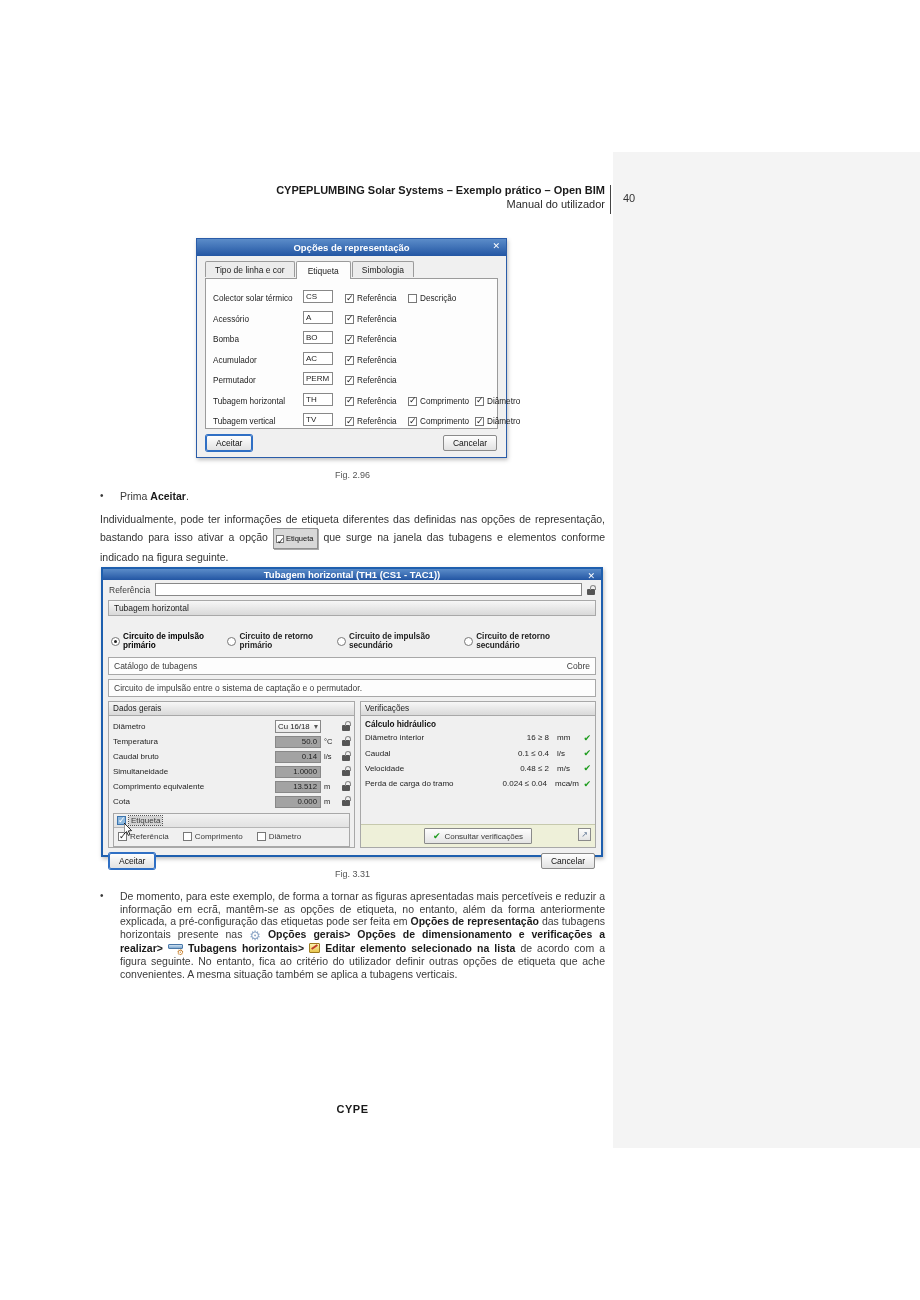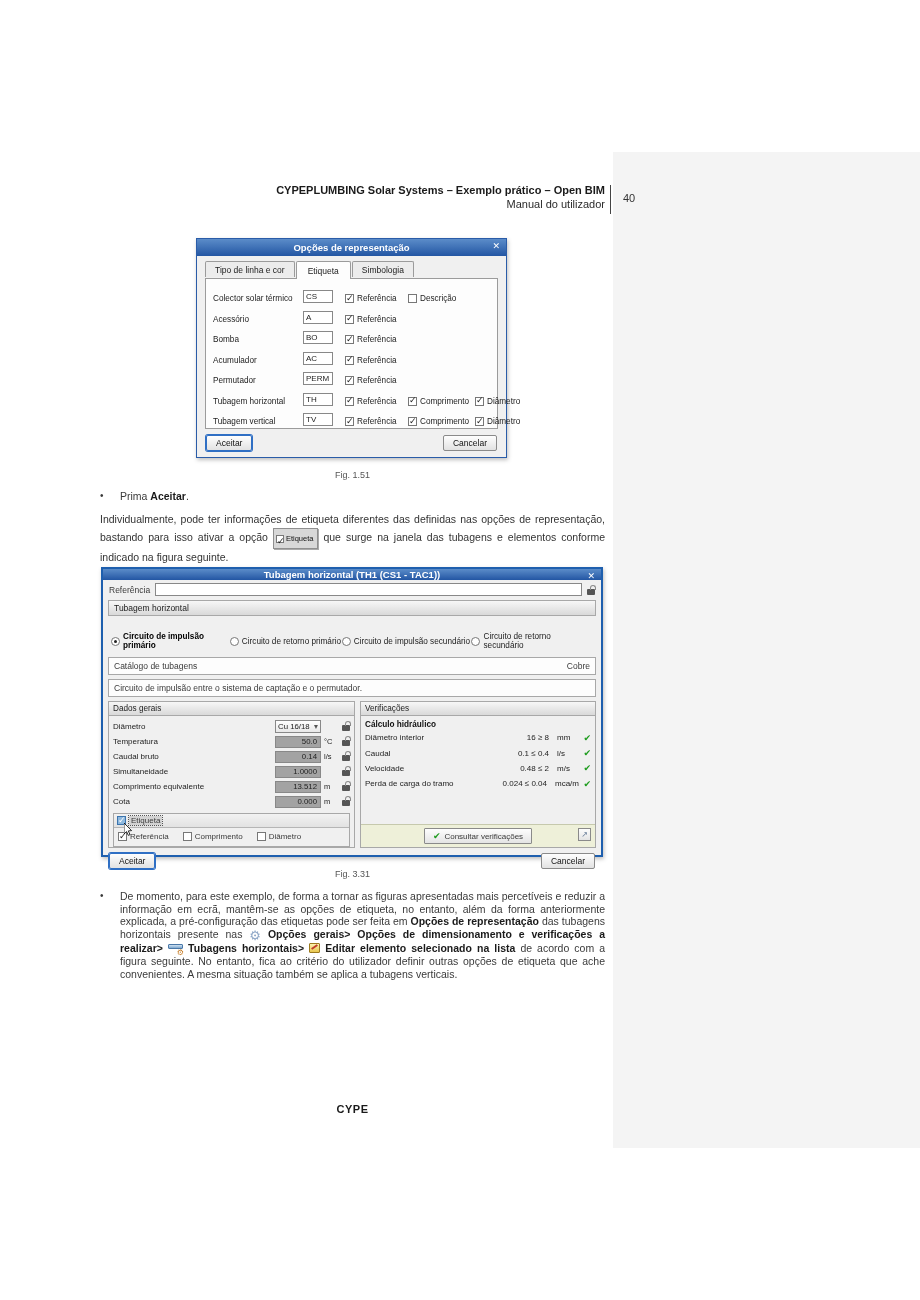--- a/index.html
+++ b/index.html
@@ -65,21 +65,21 @@
   .d1ck { margin-left:12px; width:51px; font-size:8.2px; }
   .d1btns { display:flex; justify-content:space-between; align-items:center; padding:6px 9px; margin-top:auto; }
 
   
   #dlg2 { left:101px; top:567px; width:502px; height:290px; border:2px solid #1e5fae; display:flex; flex-direction:column; }
   #dlg2 .titlebar { height:16px; }
   .refrow { display:flex; align-items:center; gap:5px; padding:3px 6px 2px; font-size:8.5px; }
   .refin { flex:1; height:13px; background:#fff; border:1px solid #888; }
   .sect { margin:2px 5px 0; }
   .radrow { display:flex; align-items:center; padding:16px 8px 5px; font-size:8.2px; color:#222; }
-  .radcell { display:inline-flex; align-items:center; gap:3px; }
+  .radcell { display:inline-flex; align-items:center; gap:3px;font-weight:bold; }
   .panels { display:flex; gap:5px; margin:4px 5px 0; height:147px; }
   .panel { border:1px solid #a8a8a8; background:#f0f0f0; display:flex; flex-direction:column; }
   .panel-h { background:linear-gradient(#f7f7f7,#d9d9d9); border-bottom:1px solid #a8a8a8; font-size:8.2px; padding:2px 4px; color:#222; }
   #panel-dados { flex:0 0 247px; }
   #panel-verif { flex:1; }
   .drow { display:flex; align-items:center; height:15.4px; padding:0 4px; font-size:8px; color:#222; }
   .drow .lb { flex:1; }
   .din { flex:0 0 46px; height:12px; border:1px solid #888; background:#a3a3a3; font-size:7.8px; display:flex; align-items:center; justify-content:flex-end; padding:0 3px; }
   .dsel { flex:0 0 46px; height:13px; border:1px solid #888; background:linear-gradient(#fefefe,#e8e8e8); font-size:7.8px; display:flex; align-items:center; padding:0 2px; justify-content:space-between; }
   .unit { flex:0 0 17px; font-size:7.5px; padding-left:3px; }
@@ -199,21 +199,21 @@
           <span>Diâmetro</span>
         </span>
     </div>
   </div>
   <div class="d1btns">
     <span class="btn focused">Aceitar</span>
     <span class="btn">Cancelar</span>
   </div>
 </div>
 
-<div class="abs figcap" style="top:470px;">Fig. 1.51</div>
+<div class="abs figcap" style="top:470px;">Fig. 2.96</div>
 
 <div class="abs bullet-item" style="top:490px;">
   <span class="bullet-dot">•</span>
   <span class="bullet-body"><span>Prima </span><b class="inlb">Aceitar</b><span>.</span></span>
 </div>
 
 <div class="abs para" style="top:511px;">
   <span>Individualmente, pode ter informações de etiqueta diferentes das definidas nas opções de representação, bastando para isso ativar a opção</span>
   <span class="chip">
       <span class="cbx on" style="width:8px;height:8px;flex:0 0 8px;"></span>

